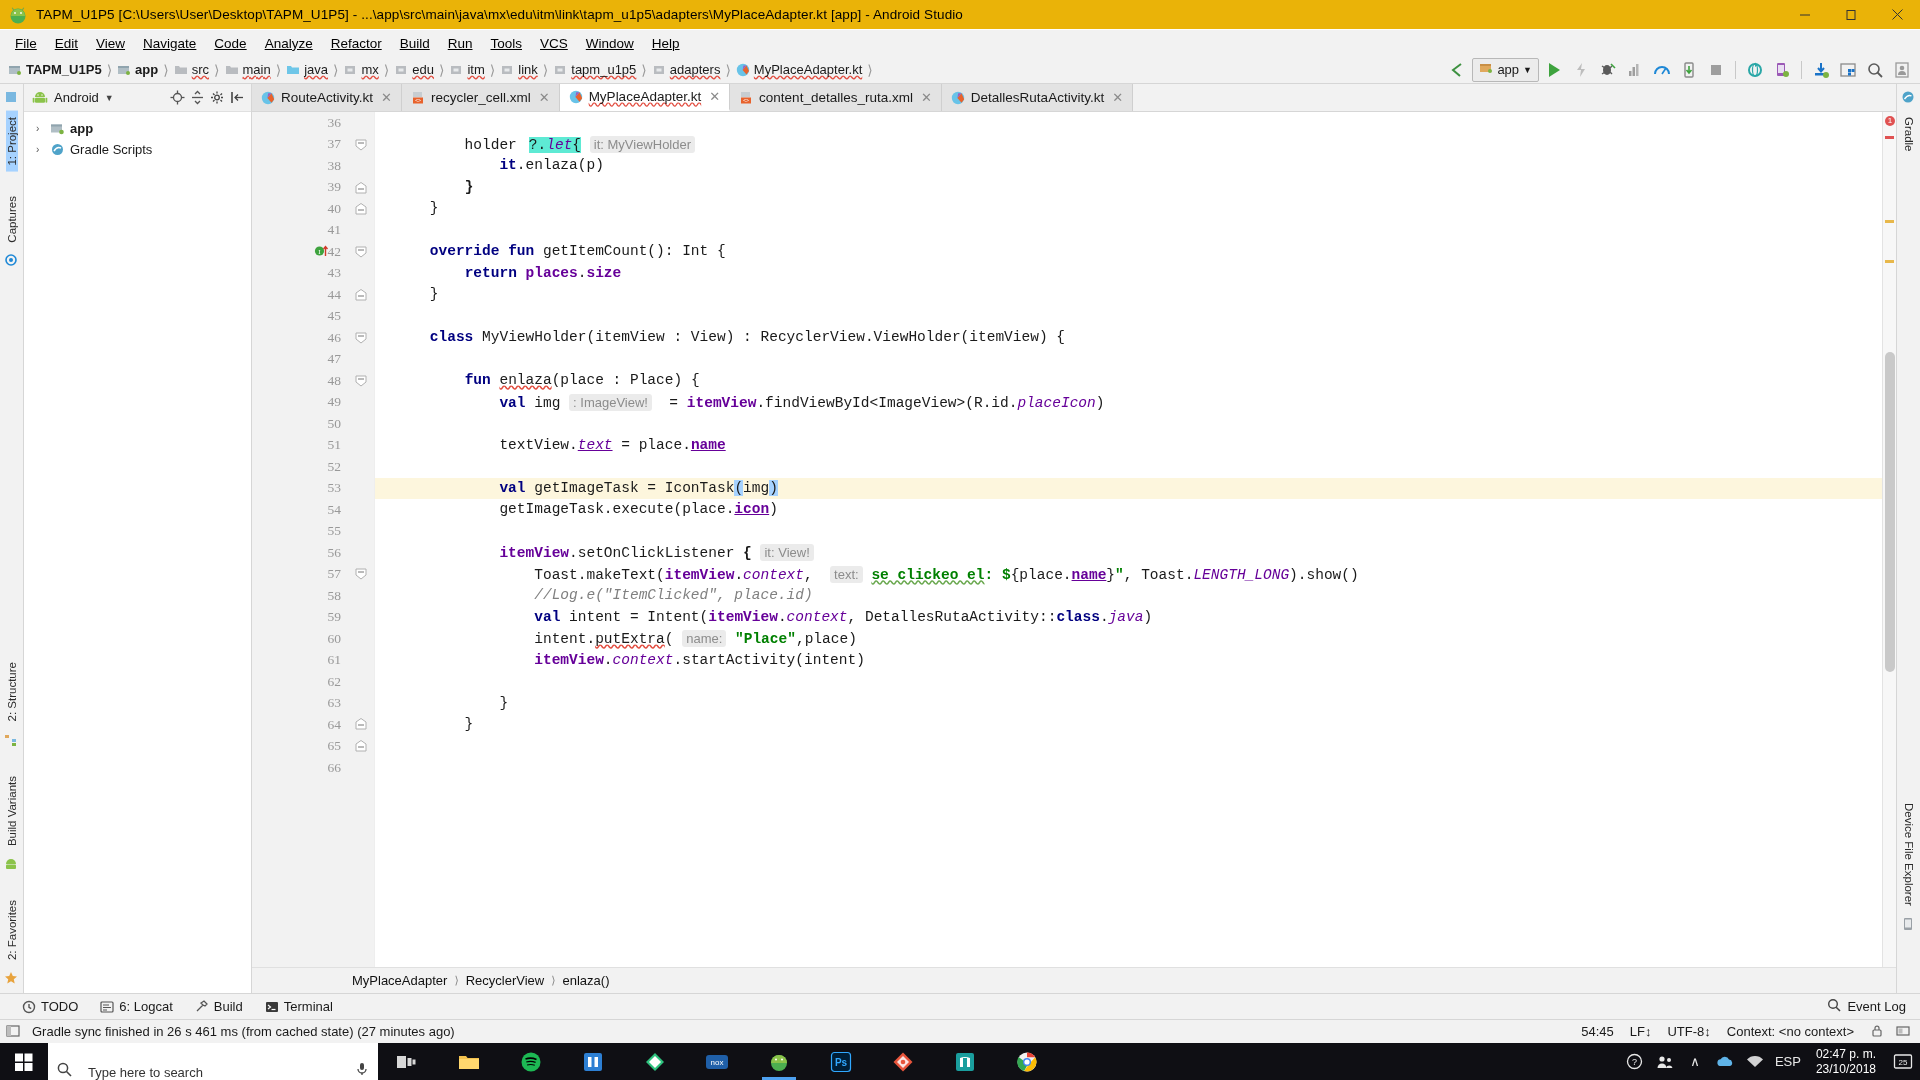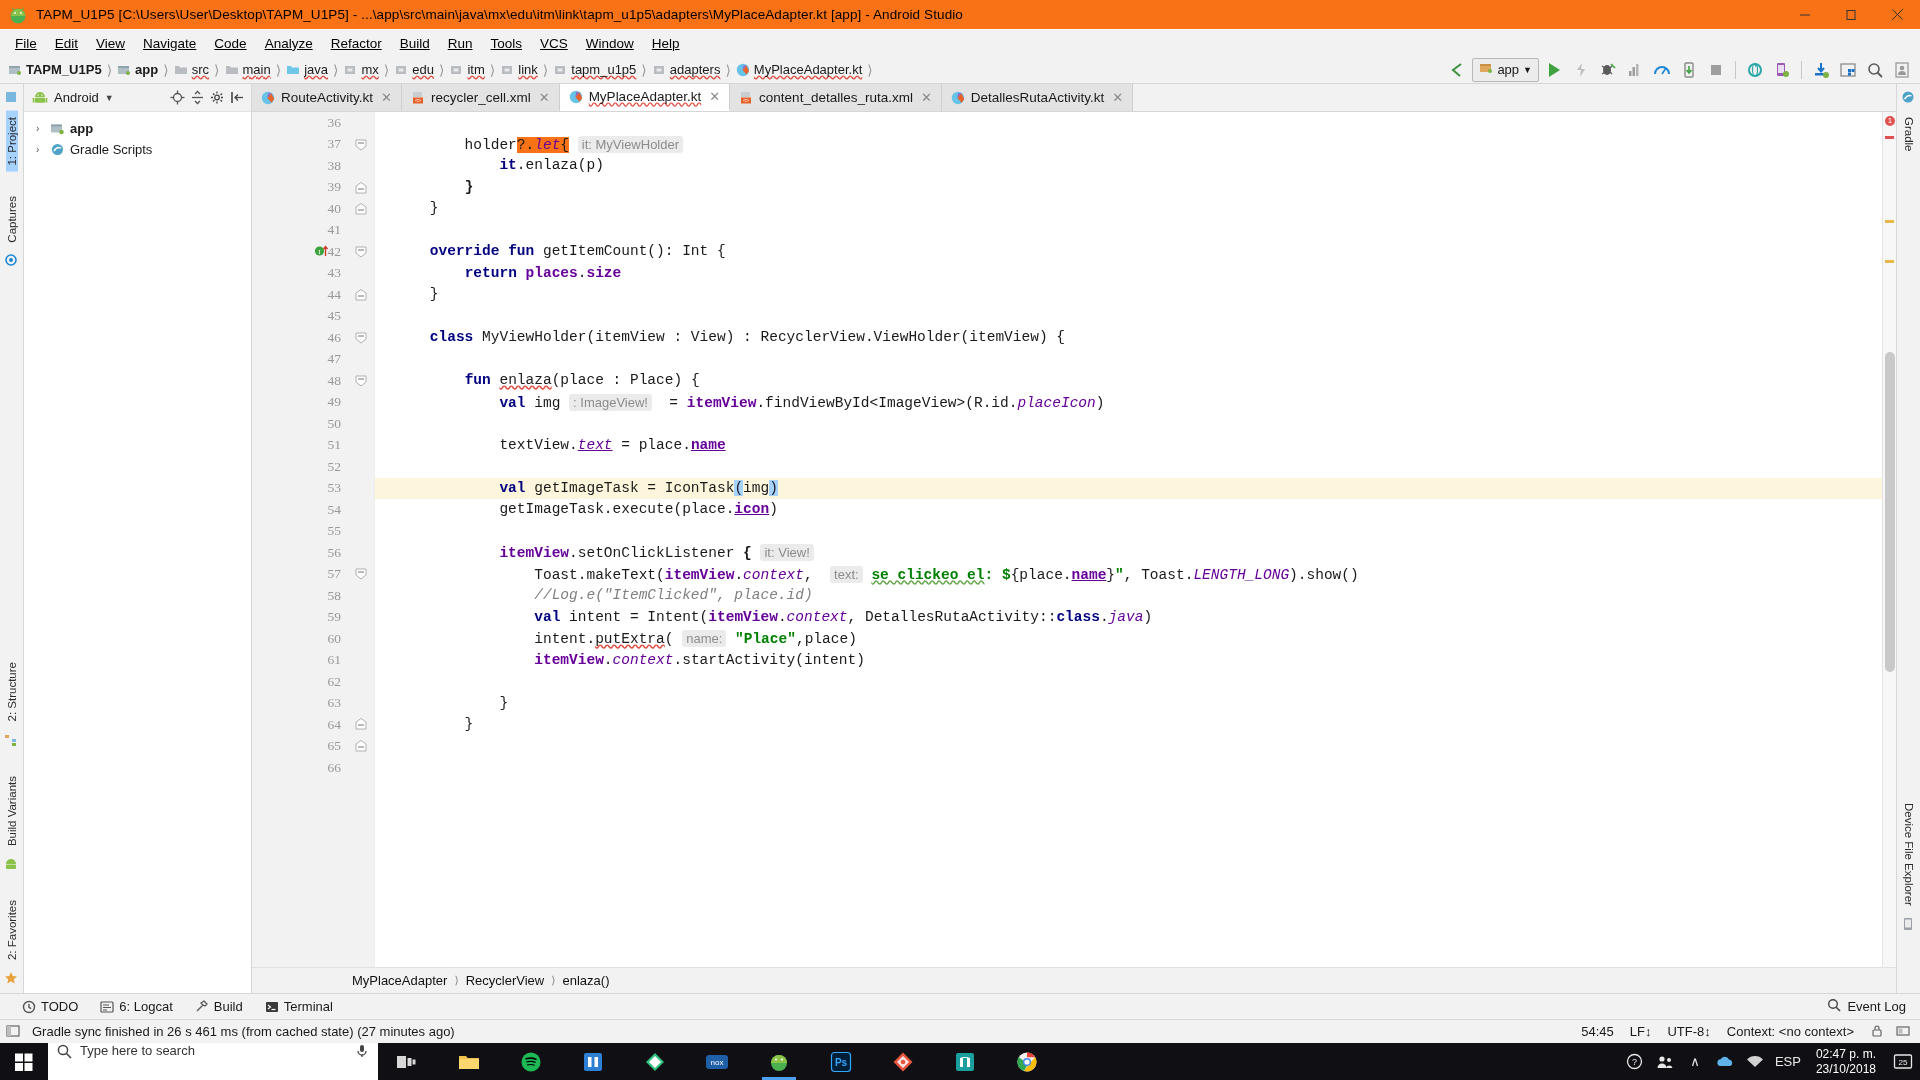--- a/index.html
+++ b/index.html
@@ -7,21 +7,21 @@
   body {
     font-family: "Liberation Sans", sans-serif;
     font-size: 13px;
     color: #1a1a1a;
     background: #f2f2f2;
   }
   .app { width:1920px; height:1080px; display:flex; flex-direction:column; background:#f2f2f2; }
 
   
   .titlebar {
-    height:30px; background:#f97316; display:flex; align-items:center;
+    height:30px; background:#eab308; display:flex; align-items:center;
     flex:0 0 30px; border-bottom:1px solid #ffffff;
   }
   .titlebar .as-logo { width:20px; height:20px; margin:0 8px 0 8px; position:relative; }
   .titlebar .title-text { font-size:13.5px; color:#000; letter-spacing:0.1px; white-space:nowrap;}
   .titlebar .spacer { flex:1; }
   .win-btns { display:flex; align-items:center; height:30px; }
   .win-btn { width:46px; height:30px; display:flex; align-items:center; justify-content:center; color:#333; font-size:14px;}
 
   
   .menubar { height:26px; flex:0 0 26px; background:#f2f2f2; display:flex; align-items:center; padding-left:6px; }
@@ -108,21 +108,21 @@
   .kw { color:#000080; font-weight:bold; }
   .str { color:#008000; font-weight:bold; }
   .cmt { color:#808080; font-style:italic; }
   .fld { color:#660099; font-weight:bold; }
   .itl { color:#660099; font-style:italic; }
   .pvar { color:#660099; font-weight:bold; }
   .und { text-decoration:underline; }
   .hint { background:#ebebeb; color:#8c8c8c; font-size:13px; font-family:"Liberation Sans",sans-serif;
           border-radius:3px; padding:1px 4px; font-style:normal; }
   .sel { background:#a6d2ff; }
-  .letmark { background:#f97316; }
+  .letmark { background:#5eead4;margin-left:12px; }
   .wv { text-decoration: underline wavy #e24c3f; text-decoration-skip-ink:none; }
   .wvg { text-decoration: underline wavy #6aa84f; text-decoration-skip-ink:none; }
 
   
   .errbar { width:14px; flex:0 0 14px; background:#f7f7f7; position:relative; border-left:1px solid #e3e3e3;}
   .errmark { position:absolute; left:2px; width:9px; height:3px; }
   .errtop { position:absolute; top:4px; left:2px; width:10px;height:10px; border-radius:50%;
             background:#e05252; color:#fff; font-size:8px; text-align:center; line-height:10px; }
   .scroll-th { position:absolute; right:1px; width:10px; background:#c9c9c9; border-radius:5px; }
 
@@ -147,22 +147,22 @@
   
   .status { height:24px; flex:0 0 24px; background:#f2f2f2; display:flex; align-items:center;
             border-top:1px solid #d6d6d6; font-size:13px; padding-left:6px; }
   .status .sspacer { flex:1; }
   .status .sitem { margin-right:16px; white-space:nowrap; }
   .status .sico { width:16px;height:16px; margin-right:10px; position:relative; }
 
   
   .taskbar { height:37px; flex:0 0 37px; background:#0f0f14; display:flex; align-items:center; }
   .tb-start { width:48px; height:37px; display:flex; align-items:center; justify-content:center; }
-  .tb-search { width:330px; height:37px; background:#ffffff; display:flex; align-items:flex-start;
-               padding:0 8px; gap:8px; }
+  .tb-search { width:330px; height:37px; background:#ffffff; display:flex; align-items:flex-end;
+               padding:0 8px; gap:16px; }
   .tb-search .stxt { font-size:13px; color:#333; flex:1; }
   .tb-icons { display:flex; align-items:center; gap:16px; margin-left:6px; }
   .tbi { width:46px; height:37px; display:flex; align-items:center; justify-content:center; position:relative;}
   .tbi.active::after { content:""; position:absolute; bottom:0; left:6px; right:6px; height:3px; background:#4ea1f0; }
   .taskbar .tspacer { flex:1; }
   .tray { display:flex; align-items:center; gap:0; }
   .tray .tri { width:30px; height:37px; display:flex; align-items:center; justify-content:center; color:#e8e8e8; font-size:13px;}
   .clock { color:#fff; font-size:12px; text-align:center; line-height:15px; padding:0 10px; }
   .notif { width:34px; height:37px; display:flex; align-items:center; justify-content:center; color:#fff;}
 </style>

